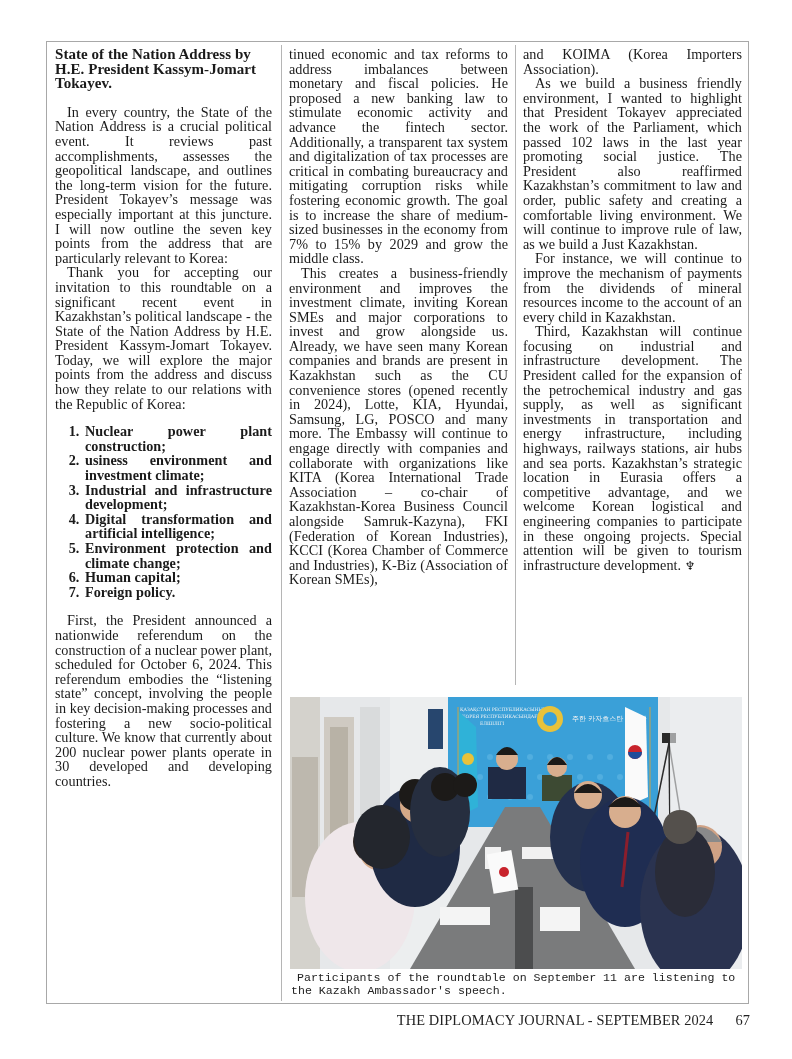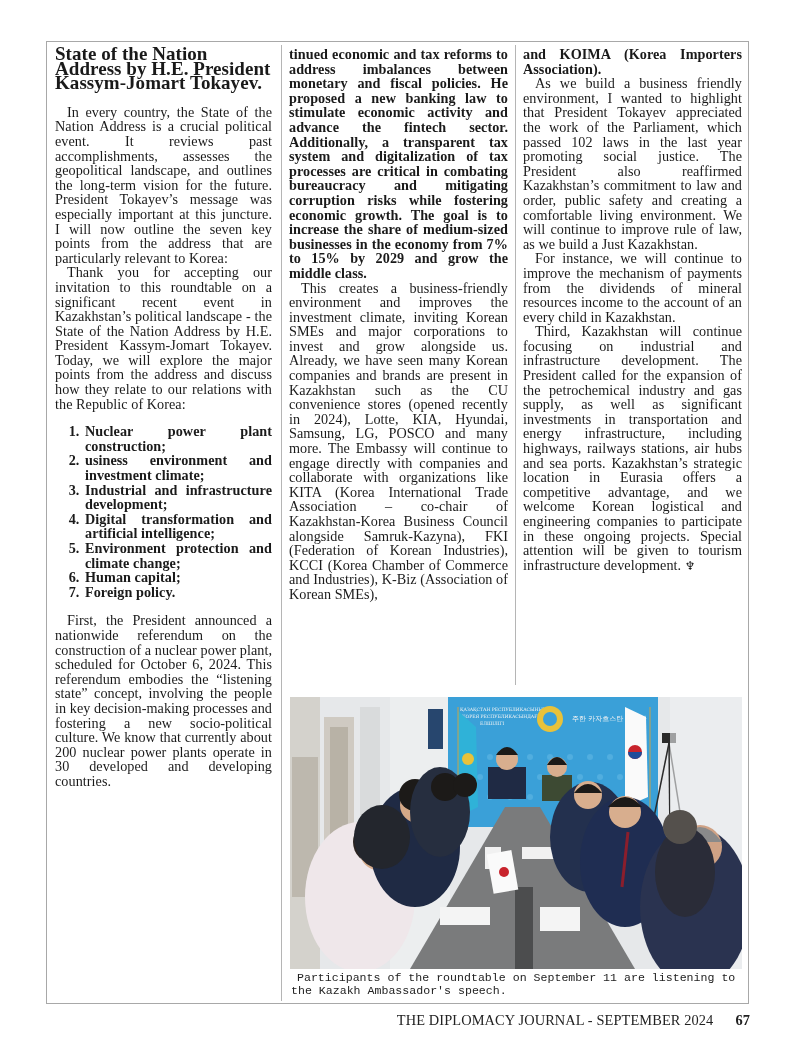--- a/index.html
+++ b/index.html
@@ -1,33 +1,33 @@
 <!DOCTYPE html>
 <html><head>
 <meta charset="utf-8">
 <style>
   html, body { margin:0; padding:0; background:#ffffff; }
   body { width:792px; height:1059px; position:relative; overflow:hidden; font-family:"DejaVu Serif", "Liberation Serif", serif; color:#1a1a1a; }
   .frame { position:absolute; left:46px; top:41px; width:703px; height:963px; border:1px solid #a8a8a8; box-sizing:border-box; }
   .col { position:absolute; top:47px; font-family:"Liberation Serif", "DejaVu Serif", serif; font-size:14.2px; line-height:14.6px; text-align:justify; letter-spacing:0.05px; }
   .col p { margin:0; text-indent:12px; }
-  .col p.noindent { text-indent:0;font-weight:bold; }
+  .col p.noindent { text-indent:0; }
   .col1 { left:55px; width:217px; }
   .col2 { left:289px; width:219px; }
   .col3 { left:523px; width:219px; }
   .divider { position:absolute; width:1px; background:#b5b5b5; }
   .div1 { left:281px; top:45px; height:956px; }
   .div2 { left:515px; top:45px; height:640px; }
-  .title { font-weight:bold; font-size:19px; line-height:14.6px; margin:0 0 14px 0; text-align:left; }
+  .title { font-weight:bold; font-size:15px; line-height:14.6px; margin:0 0 14px 0; text-align:left; }
   ol.points { margin:13px 0 14px 0; padding-left:28px;font-weight:bold; }
   ol.points li { padding-left:2px; text-align:justify; }
   .photo { position:absolute; left:290px; top:697px; width:452px; height:272px; overflow:hidden; background:#dfe3e6; }
   .caption { position:absolute; left:291px; top:971px; width:452px; font-family:Liberation Mono, monospace; font-size:11.6px; line-height:13.2px; color:#222; text-indent:6px; }
   .footer { position:absolute; right:42px; top:1012px; font-family:"Liberation Serif", "DejaVu Serif", serif; font-size:14.4px; color:#222; letter-spacing:0.1px; }
-  .footer .page { margin-left:22px;font-weight:bold; }
+  .footer .page { margin-left:22px; }
   .end-mark { font-size:12px; }
 </style>
 </head>
 <body>
 
 <div class="frame"></div>
 <div class="divider div1"></div>
 <div class="divider div2"></div>
 
 <div class="col col1">

